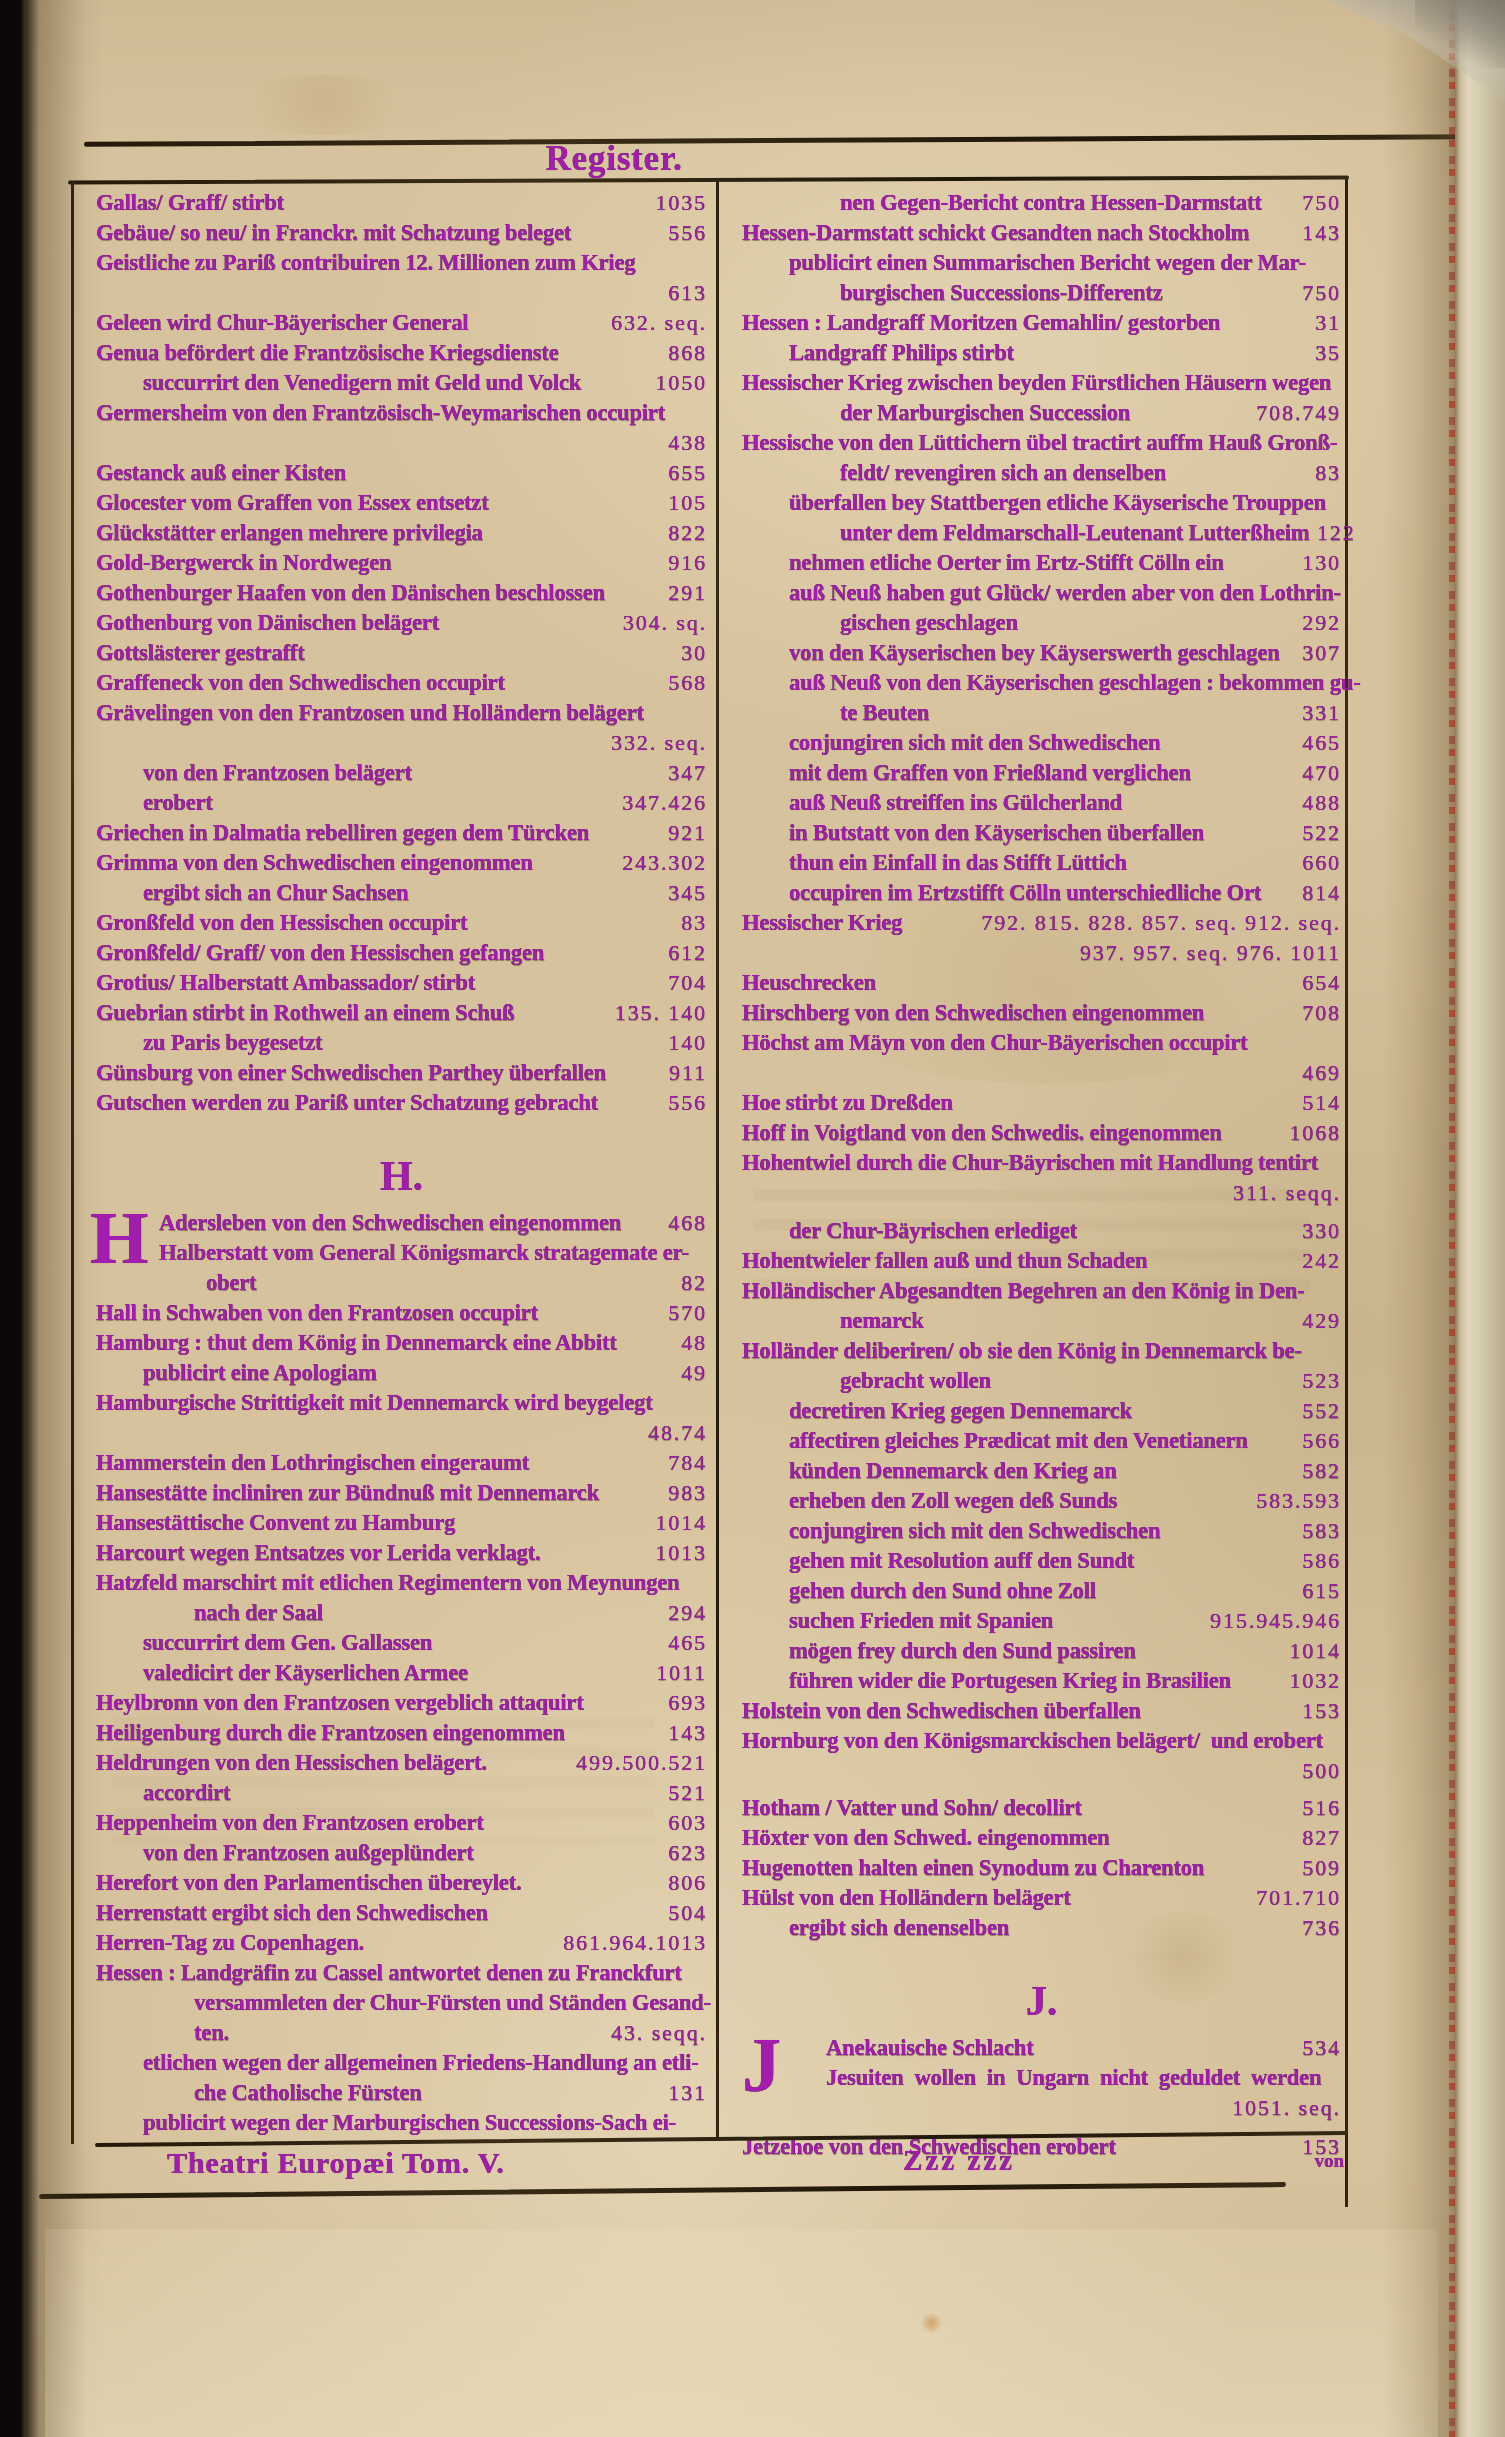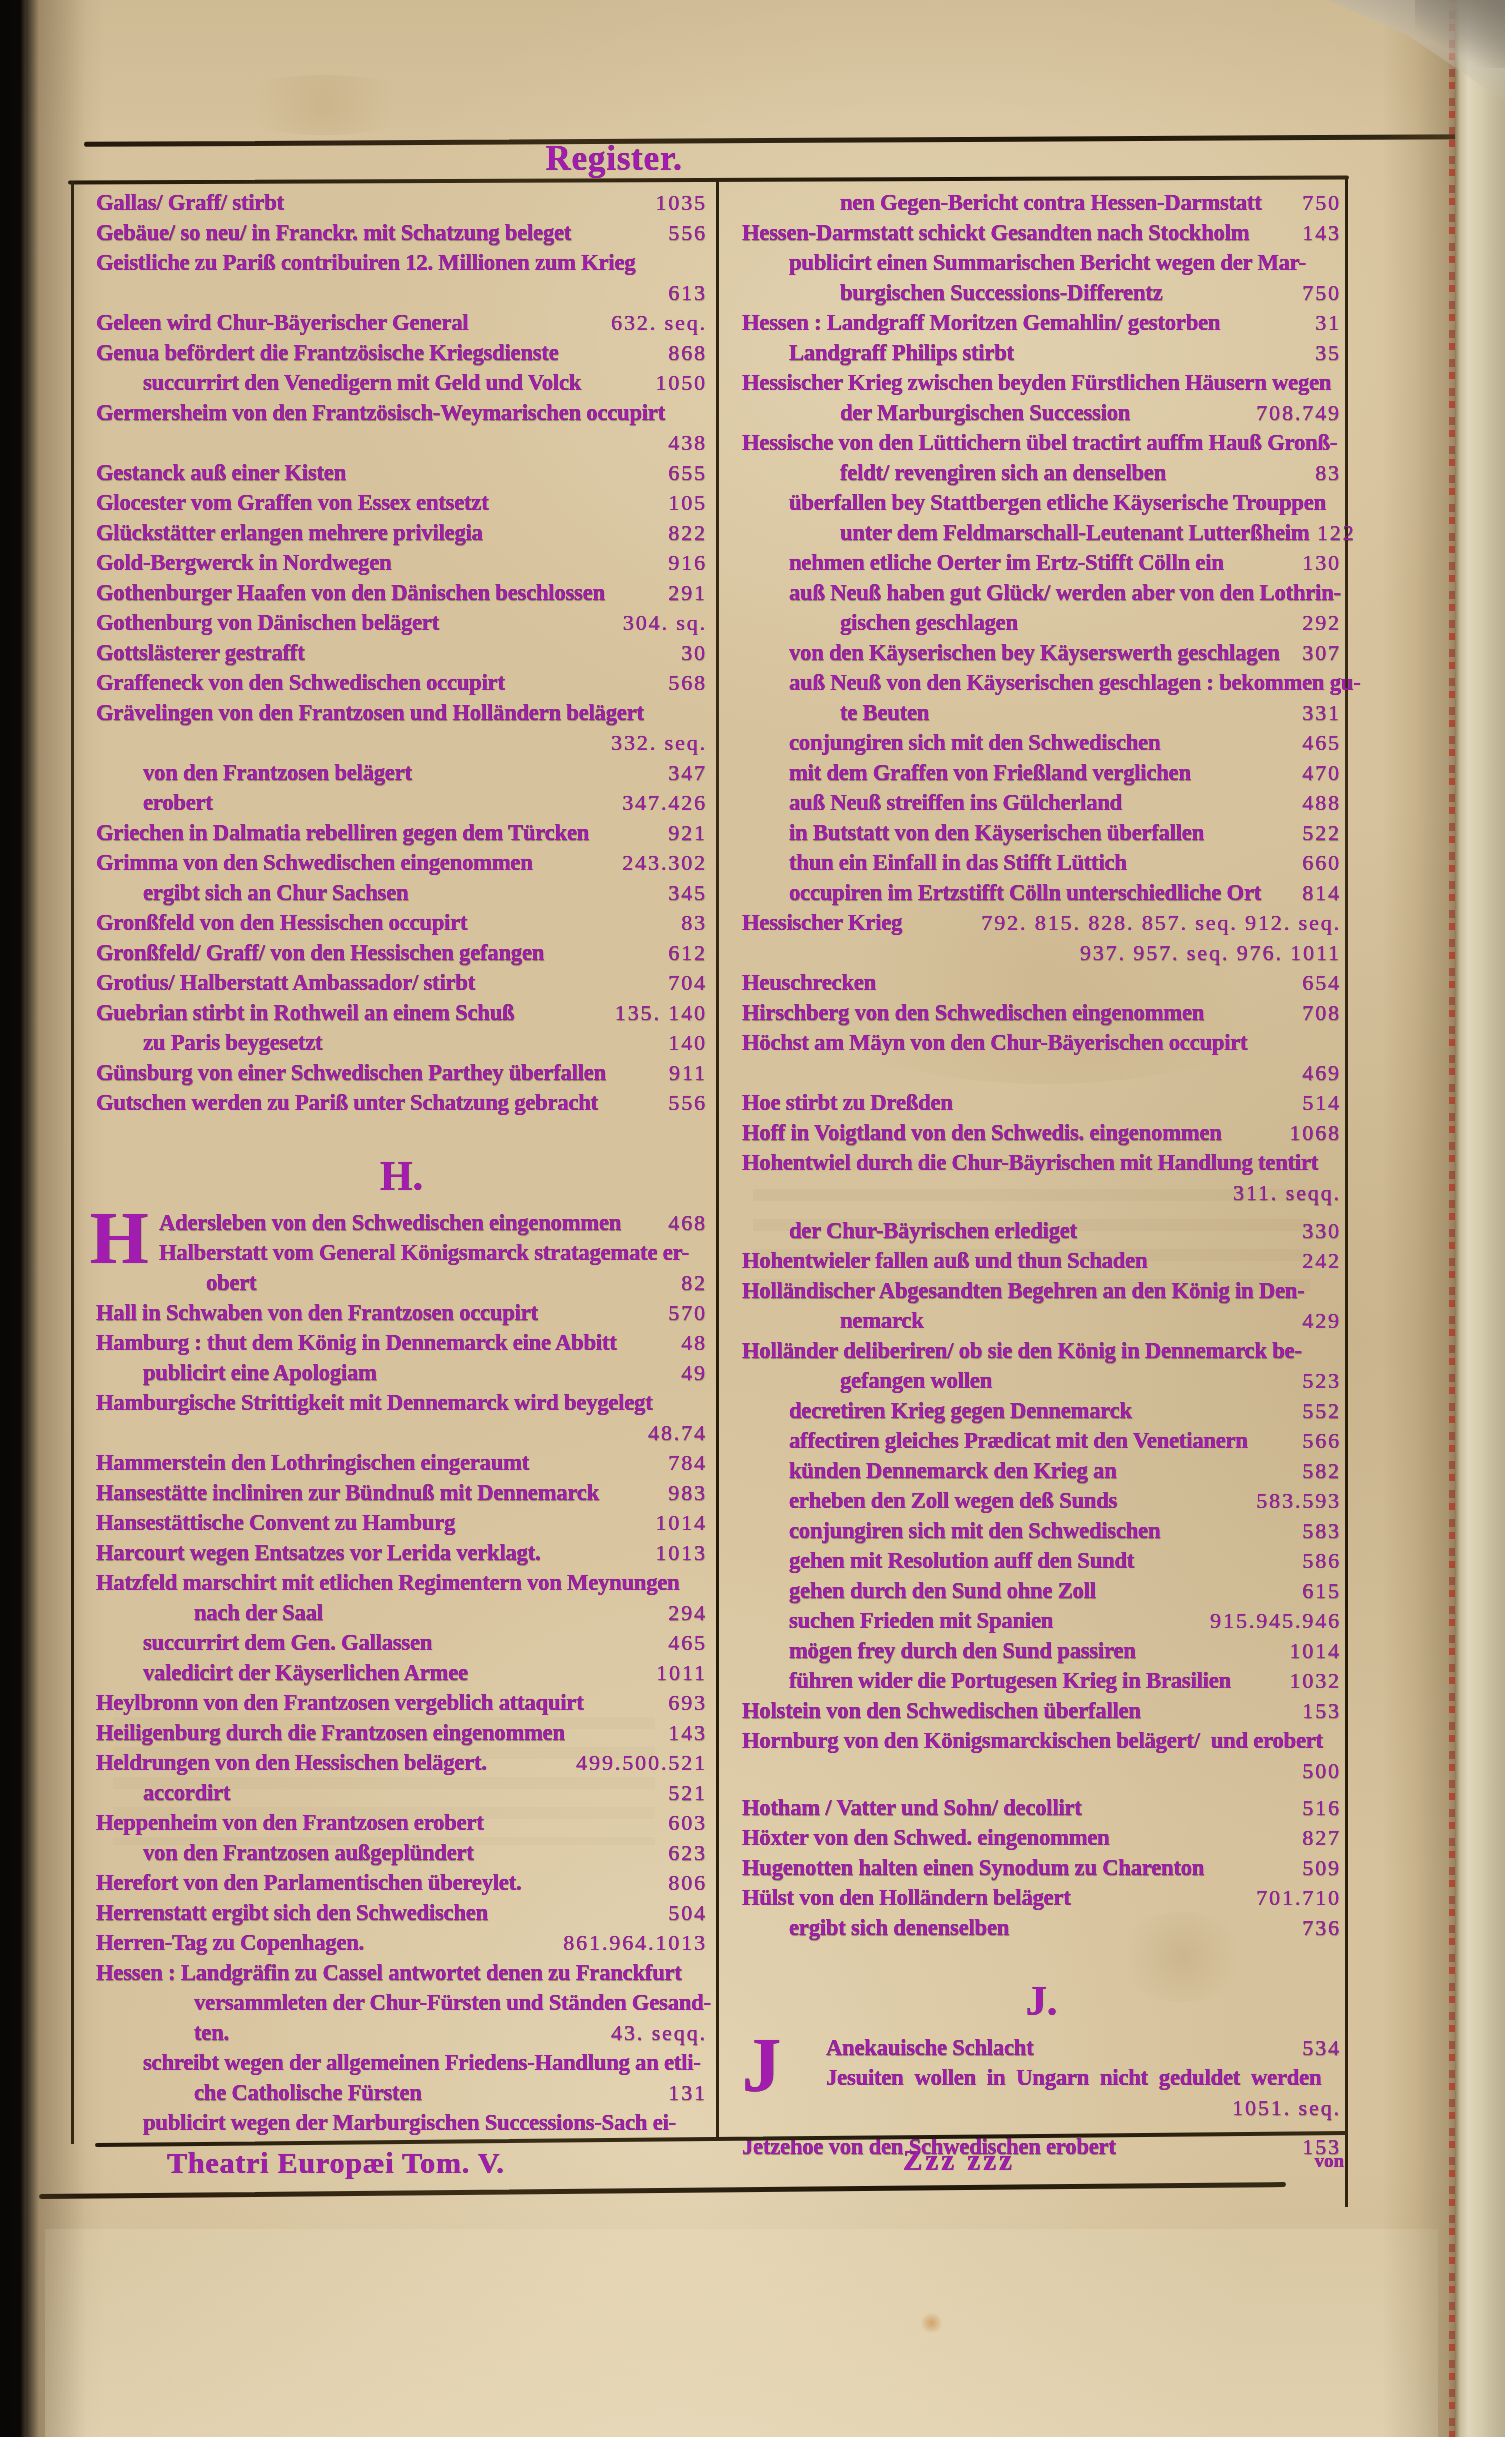--- a/index.html
+++ b/index.html
@@ -346,21 +346,21 @@
     </div>
     <div class="row i2">
       <span class="t">versammleten der Chur-Fürsten und Ständen Gesand-</span>
       <span class="p"></span>
     </div>
     <div class="row i2">
       <span class="t">ten.</span>
       <span class="p">43. seqq.</span>
     </div>
     <div class="row i1">
-      <span class="t">schreibt wegen der allgemeinen Friedens-Handlung an etli-</span>
+      <span class="t">etlichen wegen der allgemeinen Friedens-Handlung an etli-</span>
       <span class="p"></span>
     </div>
     <div class="row i2">
       <span class="t">che Catholische Fürsten</span>
       <span class="p">131</span>
     </div>
     <div class="row i1">
       <span class="t">publicirt wegen der Marburgischen Successions-Sach ei-</span>
       <span class="p"></span>
     </div>
@@ -517,21 +517,21 @@
     </div>
     <div class="row i2">
       <span class="t">nemarck</span>
       <span class="p">429</span>
     </div>
     <div class="row">
       <span class="t">Holländer deliberiren/ ob sie den König in Dennemarck be-</span>
       <span class="p"></span>
     </div>
     <div class="row i2">
-      <span class="t">gefangen wollen</span>
+      <span class="t">gebracht wollen</span>
       <span class="p">523</span>
     </div>
     <div class="row i1">
       <span class="t">decretiren Krieg gegen Dennemarck</span>
       <span class="p">552</span>
     </div>
     <div class="row i1">
       <span class="t">affectiren gleiches Prædicat mit den Venetianern</span>
       <span class="p">566</span>
     </div>

